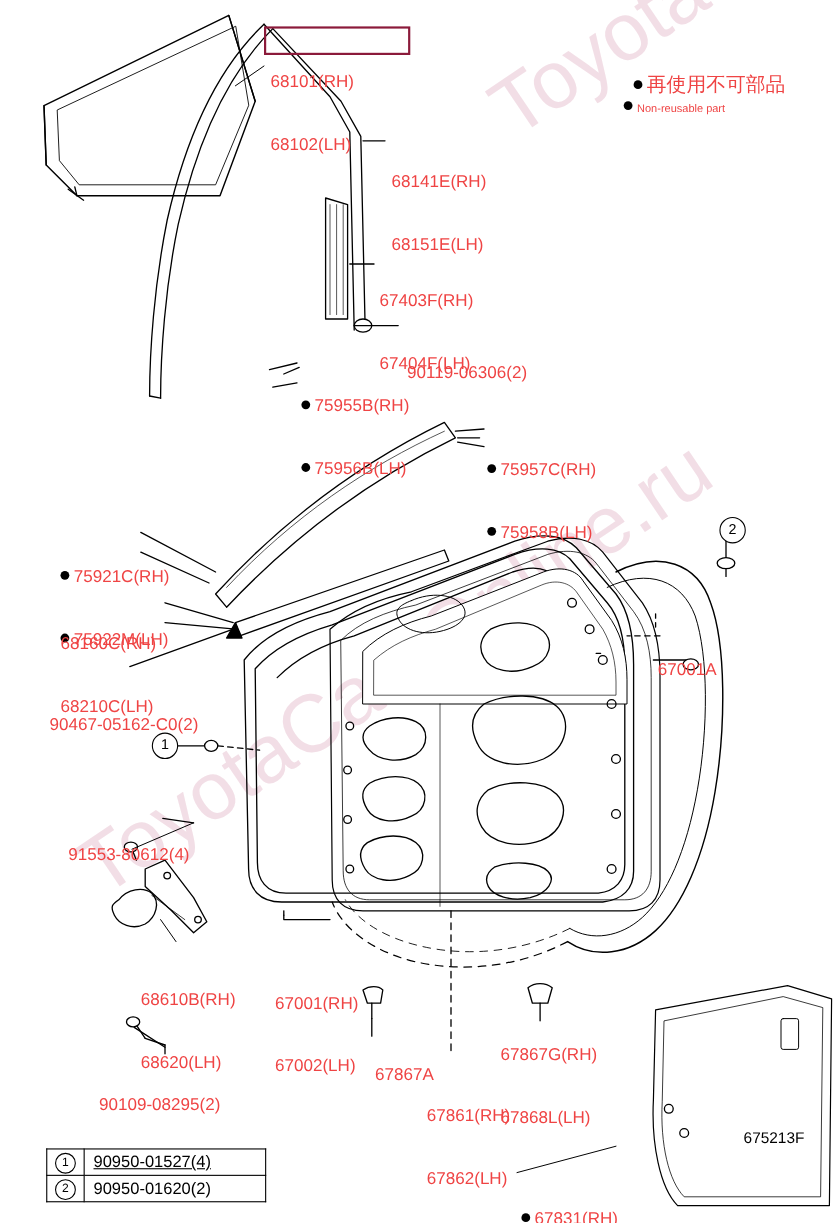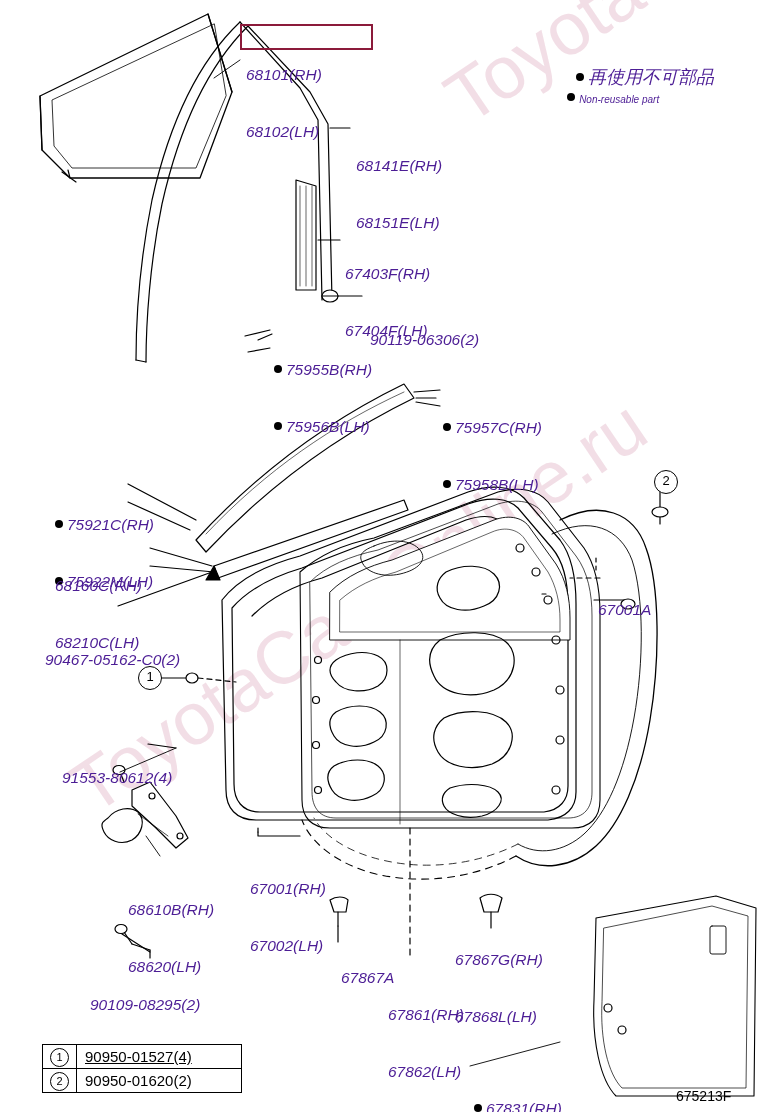--- a/index.html
+++ b/index.html
@@ -8,25 +8,24 @@
     font-family:"Liberation Sans", sans-serif;
     -webkit-font-smoothing:antialiased;
     overflow:hidden;
   }
   #diagram-root{position:absolute;left:0;top:0;width:760px;height:1112px;}
   svg.art{position:absolute;left:0;top:0;width:760px;height:1112px;}
   .lbl{
     position:absolute;
     font-family:"Liberation Sans", sans-serif;
     font-size:15.5px;
-    color:#4c1d95;
+    color:#ef4444;
     white-space:pre;
     line-height:19px;
     letter-spacing:0px;
-    font-style:italic;
   }
   .lbl.jp{font-size:18px;}
   .lbl .ln{display:block;white-space:pre;}
   .bullet{
     display:inline-block;width:8px;height:8px;border-radius:50%;
     background:#000;margin-right:4px;vertical-align:2px;
   }
   .highlight-box{
     position:absolute;
     border:2px solid #8b1a3a;
@@ -300,21 +299,21 @@
 
   <div class="lbl" style="left:128px;top:862px;">
     <span class="ln">68610B(RH)</span>
     <span class="ln">68620(LH)</span>
   </div>
 
   <div class="lbl" style="left:90px;top:957px;">
     <span class="ln">90109-08295(2)</span>
   </div>
 
-  <div class="lbl" style="left:250px;top:841px;">
+  <div class="lbl" style="left:250px;top:865px;">
     <span class="ln">67001(RH)</span>
     <span class="ln">67002(LH)</span>
   </div>
 
   <div class="lbl" style="left:305px;top:930px;margin-left:36px;">
     <span class="ln">67867A</span>
   </div>
 
   <div class="lbl" style="left:455px;top:912px;">
     <span class="ln">67867G(RH)</span>
@@ -344,15 +343,15 @@
       <td class="num"><span class="circnum">1</span></td>
       <td style="width:165px;text-decoration:underline;">90950-01527(4)</td>
     </tr>
     <tr>
       <td class="num"><span class="circnum">2</span></td>
       <td style="width:165px;margin-top:31px;">90950-01620(2)</td>
     </tr>
   </tbody>
     </table>
 
-  <div class="code-id" style="left:676px;top:1088px;">675213F</div>
+  <div class="code-id" style="left:676px;top:1026px;">675213F</div>
 
 </div>
 
 </body></html>

